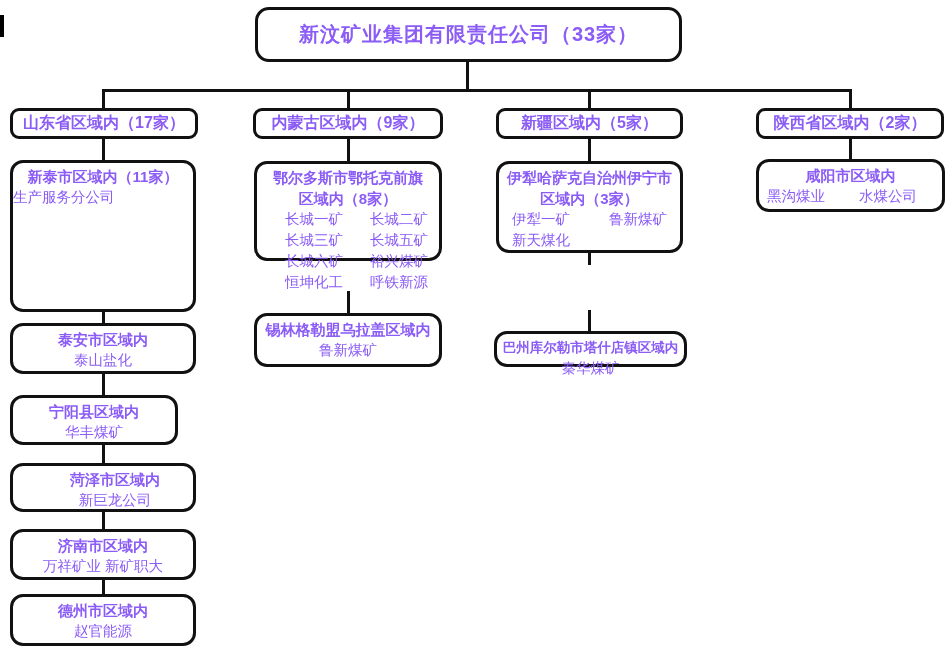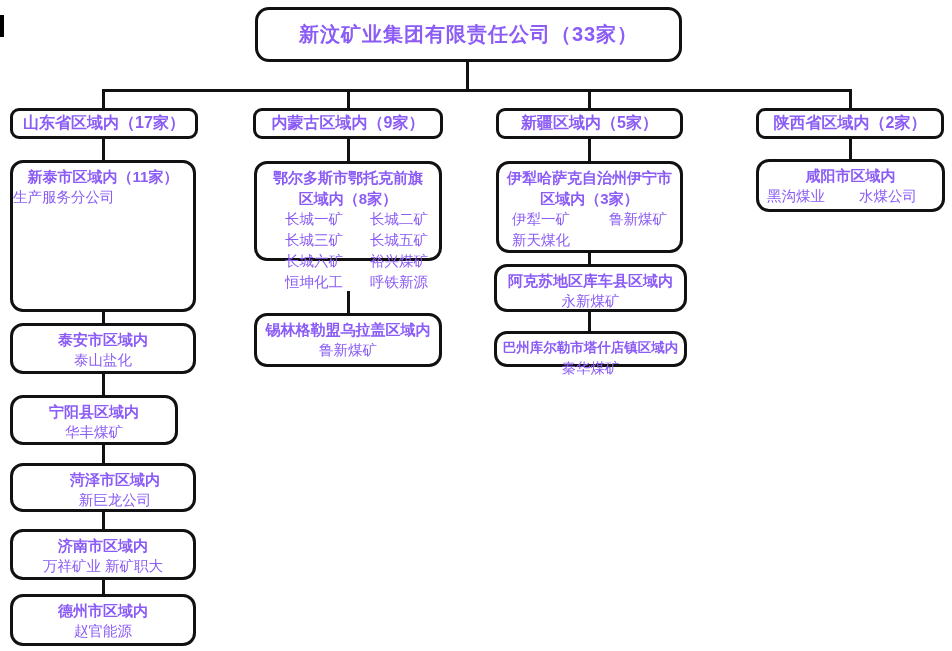--- a/index.html
+++ b/index.html
@@ -125,24 +125,20 @@
     <div class="box-title">伊犁哈萨克自治州伊宁市</div>
     <div class="box-title" style="margin-top:0;">区域内（3家）</div>
     <div class="grid2 g-yili">
       <span>伊犁一矿</span>
       <span>鲁新煤矿</span>
       <span>新天煤化</span>
       <span></span>
     </div>
   </div>
 
-  <div class="box" style="left:494px;top:264px;width:193px;height:48px;">
-    <div class="box-title">阿克苏地区库车县区域内</div>
-    <div class="box-item">永新煤矿</div>
-  </div>
 
   <div class="box" style="left:494px;top:331px;width:193px;height:36px;font-family:Liberation Serif, serif;">
     <div class="box-title t-small">巴州库尔勒市塔什店镇区域内</div>
     <div class="box-item">秦华煤矿</div>
   </div>
 
   <div class="vline" style="left:849px;top:138px;height:22px;"></div>
 
   <div class="box" style="left:756px;top:159px;width:189px;height:53px;">
     <div class="box-title">咸阳市区域内</div>

